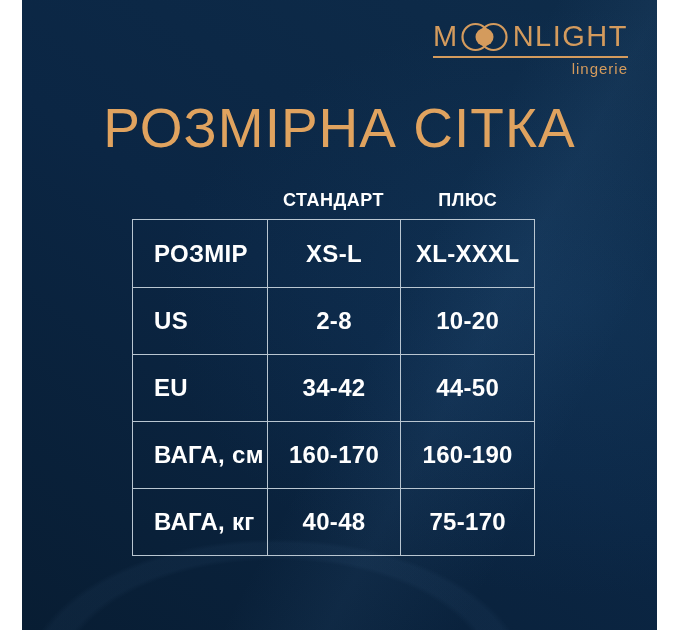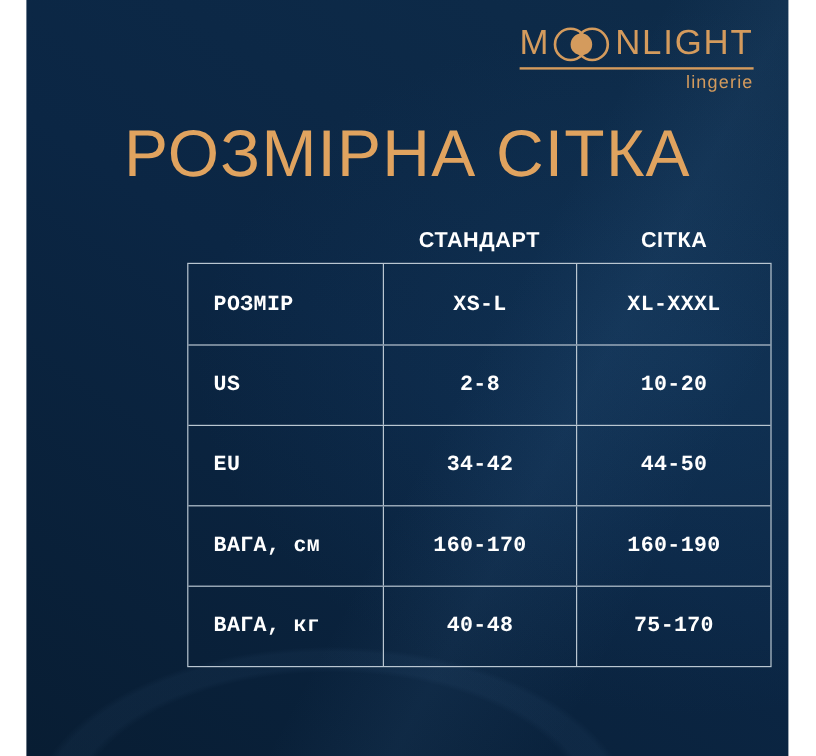--- a/index.html
+++ b/index.html
@@ -66,22 +66,22 @@
     font-size: 55px;
     font-weight: 400;
     letter-spacing: 1px;
     color: #e0a35f;
     white-space: nowrap;
   }
 
   
   .chart {
     position: absolute;
-    left: 134px; top: 181px;
-    width: 487px;
+    left: 110px; top: 181px;
+    width: 403px;
   }
   .chart-head {
     display: grid;
     grid-template-columns: 1fr 1fr 1fr;
     height: 38px;
   }
   .hcell {
     display: flex;
     align-items: center;
     justify-content: center;
@@ -98,23 +98,22 @@
     grid-template-columns: 1fr 1fr 1fr;
     height: 67px;
   }
   .trow + .trow { border-top: 1px solid #b9c6d1; }
   .cell {
     display: flex;
     align-items: center;
     justify-content: center;
     color: #ffffff;
     font-weight: 700;
-    font-size: 18px;
+    font-size: 24px;
     letter-spacing: 0.3px;
-    font-family: Liberation Mono, monospace;
   }
   .cell + .cell { border-left: 1px solid #b9c6d1; }
   .cell.label {
     justify-content: flex-start;
     padding-left: 21px;
   }
 </style>
 </head>
 <body>
 
@@ -134,21 +133,21 @@
       <div class="logo-rule"></div>
       <div class="logo-tagline">lingerie</div>
     </div>
 
     <h1 class="title">РОЗМІРНА СІТКА</h1>
 
     <div class="chart">
       <div class="chart-head">
         <div class="hcell"></div>
         <div class="hcell">СТАНДАРТ</div>
-        <div class="hcell">СІТКА</div>
+        <div class="hcell">ПЛЮС</div>
       </div>
 
       <div class="chart-table">
         <div class="trow">
           <div class="cell label">РОЗМІР</div>
           <div class="cell value">XS-L</div>
           <div class="cell value">XL-XXXL</div>
         </div>
         <div class="trow">
           <div class="cell label">US</div>

